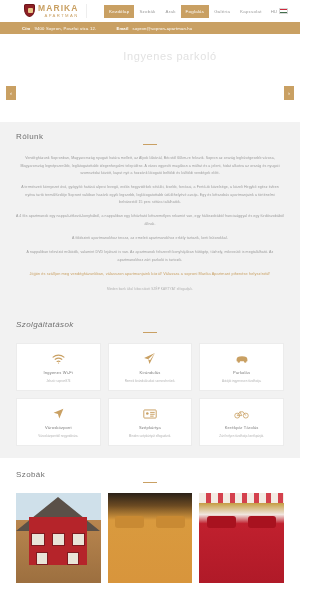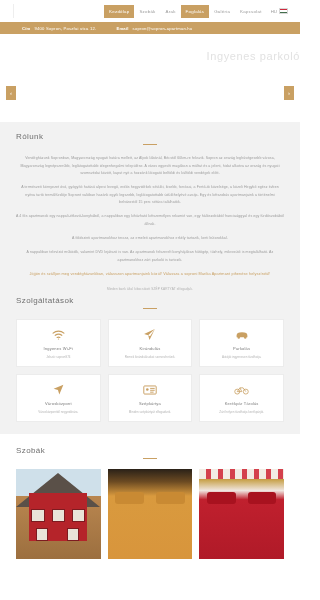--- a/index.html
+++ b/index.html
@@ -60,21 +60,21 @@
     height: 12px; background: #c9a063; color: #ffffff;
     display: flex; align-items: center; gap: 4px;
     padding-left: 22px; font-size: 4.2px; letter-spacing: .2px;
   }
   .contactbar b { font-weight: 700; }
   .contactbar .sep { width: 12px; }
 
   
   .hero {
     height: 88px; background: #ffffff; position: relative;
-    display: flex; align-items: flex-start; justify-content: flex-end;
+    display: flex; align-items: flex-start; justify-content: center;
     padding-top: 16px;
     padding-left: 40px;
   }
   .hero-title {
     font-size: 11px; color: #e2e2e2; letter-spacing: .6px; font-weight: 400;
   }
   .arrow {
     position: absolute; top: 52px; width: 10px; height: 14px;
     background: #c9a063; color: #ffffff;
     display: flex; align-items: center; justify-content: center;
@@ -94,21 +94,21 @@
     margin: 0 auto 10px;
   }
   .para {
     font-size: 3.5px; line-height: 2.1; color: #9a9a9a;
     text-align: center; letter-spacing: .12px; margin-bottom: 7px;
   }
   .para.gold { color: #c9a063; font-size: 3.8px; line-height: 2; }
   .para.small { font-size: 3.1px; color: #b0b0b0; margin-bottom: 0; }
 
   
-  .svc-title-wrap { margin-top: 4px; }
+  .svc-title-wrap { margin-top: 28px; font-style: italic; }
   .cards { display: grid; grid-template-columns: repeat(3, 1fr); gap: 7px; }
   .card {
     background: #ffffff; padding: 7px 4px 6px; text-align: center;
     border: 0.5px solid #ececec;
   }
   .card-icon {
     height: 15px; display: flex; align-items: center; justify-content: center;
     color: #c9a063; margin-bottom: 4px;
   }
   .card-title {
@@ -153,20 +153,27 @@
     background: repeating-linear-gradient(90deg,#f2ece4 0 7px,#d4414d 7px 12px);
     z-index: 2;
   }
 </style>
 </head>
 <body>
 
 <div class="page">
 
   <div class="header">
+    <div class="logo-wrap">
+      <div class="crest"></div>
+      <div class="logo-text">
+        <span class="logo-main">MARIKA</span>
+        <span class="logo-sub">APARTMAN</span>
+      </div>
+    </div>
     <div class="divider-v"></div>
 
     <div class="nav">
       <div class="nav-item active">Kezdőlap</div>
       <div class="nav-item">Szobák</div>
       <div class="nav-item">Árak</div>
       <div class="nav-item active">Foglalás</div>
       <div class="nav-item">Galéria</div>
       <div class="nav-item">Kapcsolat</div>
       <div class="lang">

